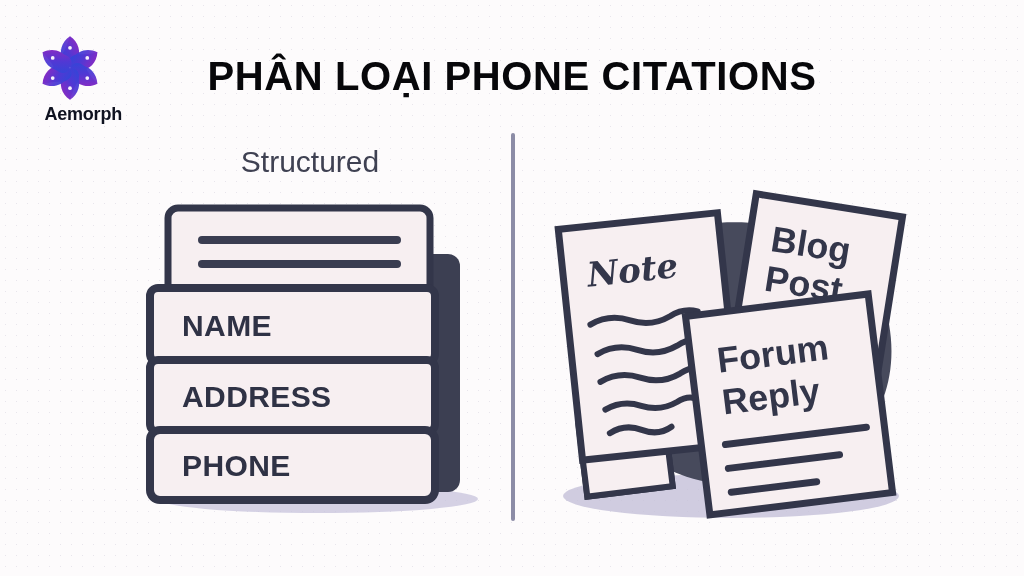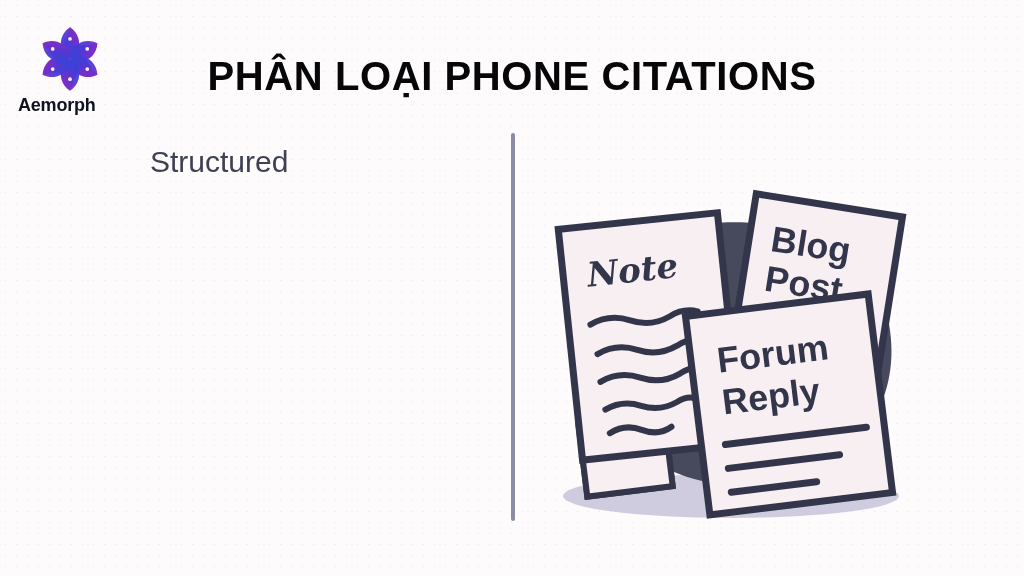--- a/index.html
+++ b/index.html
@@ -21,23 +21,23 @@
     background-color: #fdfbfc;
     background-image: radial-gradient(circle, rgba(150,140,170,0.20) 0.9px, transparent 1px);
     background-size: 11px 11px;
     overflow: hidden;
   }
 
   
   .brand {
     position: absolute;
     left: 18px;
-    top: 23px;
+    top: 32px;
     width: 104px;
-    text-align: left;
+    text-align: right;
   }
   .brand-mark {
     width: 72px;
     height: 72px;
     margin: 0 auto;
     display: block;
   }
   .brand-name {
     margin-top: 1px;
     font-size: 18px;
@@ -72,21 +72,21 @@
     border-radius: 2px;
   }
 
   
   .col-head {
     position: absolute;
     top: 145px;
     font-size: 30px;
     font-weight: 400;
     color: #3f4152;
-    text-align: left;
+    text-align: center;
     white-space: nowrap;
   }
   .col-head.left  { left: 150px;  width: 320px; }
   .col-head.right { left: 554px;  width: 320px; }
 
   
   .art {
     position: absolute;
     top: 196px;
   }
@@ -165,20 +165,49 @@
     </svg>
     <div class="brand-name">Aemorph</div>
   </div>
 
   <div class="slide-title">PHÂN LOẠI PHONE CITATIONS</div>
 
   <div class="divider"></div>
 
   <div class="col-head left">Structured</div>
 
+  <div class="art left">
+    <svg viewBox="0 0 360 330">
+
+      <ellipse cx="178" cy="303" rx="160" ry="14" fill="#c7c3dc" opacity="0.75"></ellipse>
+
+      <rect x="50" y="58" width="270" height="238" rx="12" fill="#3c3f52"></rect>
+
+      <g>
+        <rect x="28" y="12" width="262" height="86" rx="10" fill="#f7eff1" stroke="#33364a" stroke-width="7"></rect>
+        <line x1="62" y1="44" x2="257" y2="44" stroke="#3a3d51" stroke-width="8" stroke-linecap="round"></line>
+        <line x1="62" y1="68" x2="257" y2="68" stroke="#3a3d51" stroke-width="8" stroke-linecap="round"></line>
+      </g>
+
+      <g>
+        <rect x="10" y="92" width="285" height="74" rx="8" fill="#f7eff1" stroke="#33364a" stroke-width="8"></rect>
+        <text class="stack-label" x="42" y="140">NAME</text>
+      </g>
+
+      <g>
+        <rect x="10" y="164" width="285" height="72" rx="8" fill="#f7eff1" stroke="#33364a" stroke-width="8"></rect>
+        <text class="stack-label" x="42" y="211">ADDRESS</text>
+      </g>
+
+      <g>
+        <rect x="10" y="234" width="285" height="70" rx="10" fill="#f7eff1" stroke="#33364a" stroke-width="8"></rect>
+        <text class="stack-label" x="42" y="280">PHONE</text>
+      </g>
+    </svg>
+  </div>
 
   <div class="art right">
     <svg viewBox="0 0 380 330">
 
       <ellipse cx="186" cy="300" rx="168" ry="22" fill="#c4c1d8" opacity="0.8"></ellipse>
 
       <path d="M36 170
                C22 96 78 38 160 28
                C246 18 330 52 344 128
                C358 206 312 276 222 288

